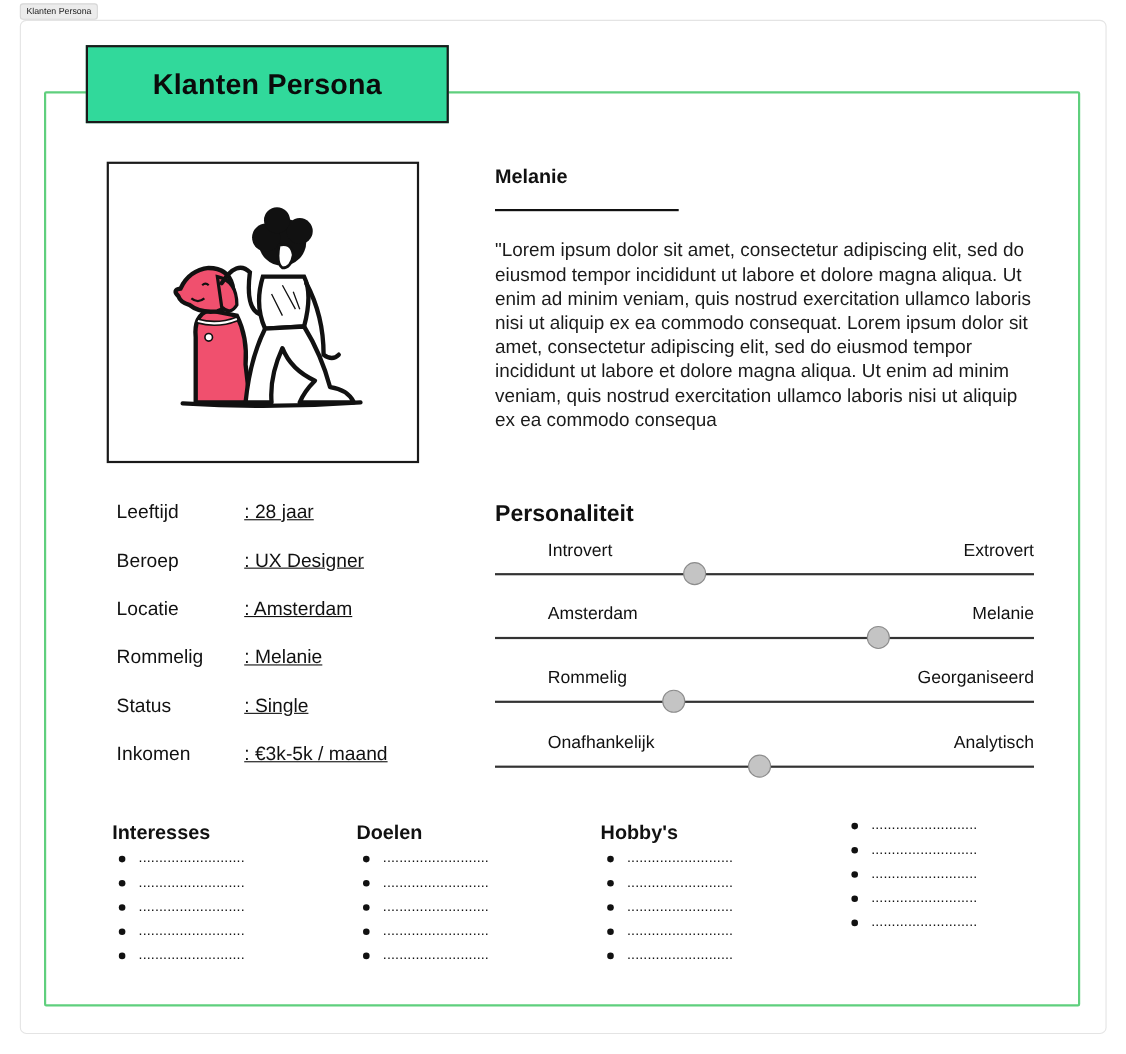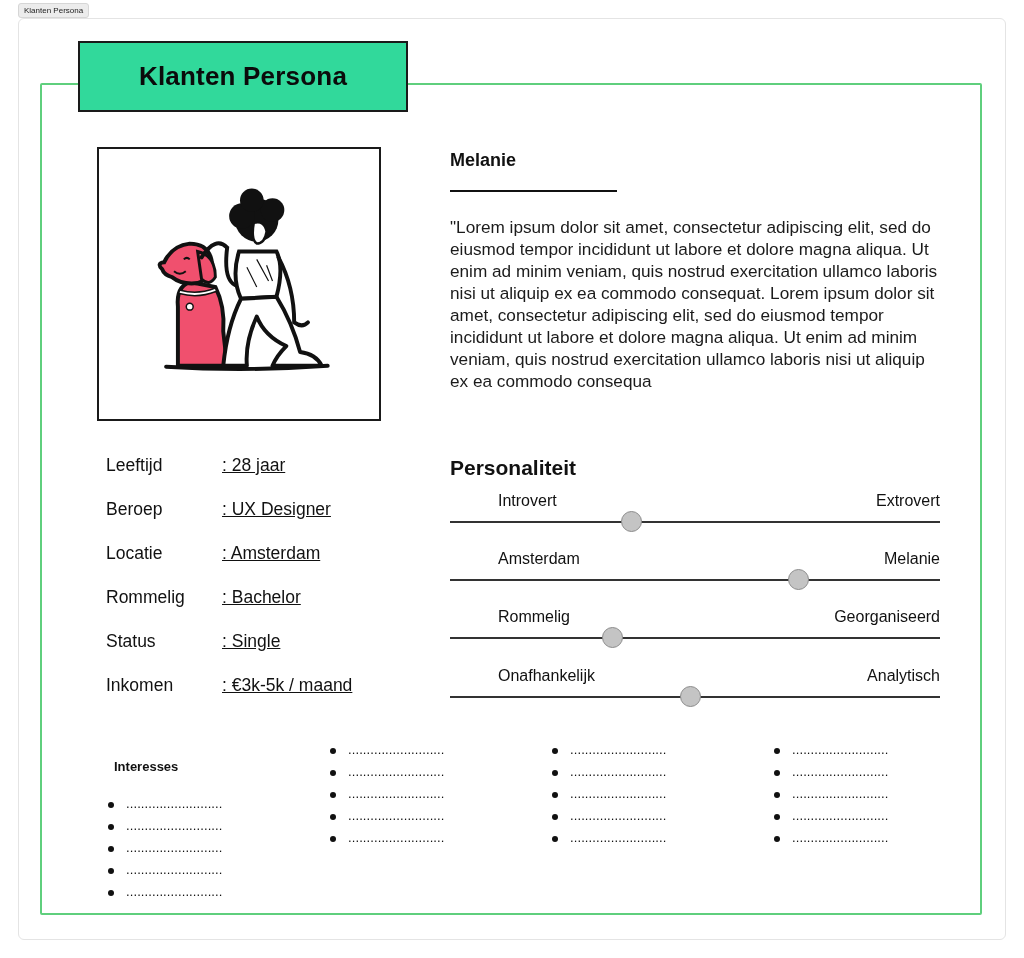--- a/index.html
+++ b/index.html
@@ -28,21 +28,21 @@
   .info-label { position:absolute; left:0; top:0; }
   .info-value { position:absolute; left:116px; top:0;text-decoration:underline; }
   .pers-title { position:absolute; left:450px; top:456px; font-size:21px; font-weight:bold; }
   .slider { position:absolute; left:450px; width:490px; height:44px; }
   .slider .lbl-l { position:absolute; left:0; top:0; font-size:16px;margin-left:48px; }
   .slider .lbl-r { position:absolute; right:0; top:0; font-size:16px; }
   .slider .track { position:absolute; left:0; right:0; top:29px; height:2px; background:#333; }
   .slider .knob { position:absolute; top:19px; width:19px; height:19px; margin-left:-10px;
     border-radius:50%; background:#c4c4c4; border:1.5px solid #8c8c8c; }
   .col { position:absolute; top:743px; width:200px; }
-  .col h3 { margin:16px; font-size:13px; font-weight:bold; height:22px; }
+  .col h3 { margin:4px; font-size:18px; font-weight:bold; height:22px; }
   .col ul { list-style:none; margin:0; padding:0; }
   .col li { position:relative; height:22px; font-size:13px; }
   .col li .dot { position:absolute; left:10px; top:5px; width:6px; height:6px; border-radius:50%; background:#111; }
   .col li .dots { position:absolute; left:28px; top:-1px; font-size:13px; letter-spacing:0.1px; }
 </style>
 </head>
 <body>
 
 <div class="frame-tag">Klanten Persona</div>
 <div class="card"></div>
@@ -97,21 +97,21 @@
   <div class="info-row" style="top:44px">
     <span class="info-label">Beroep</span>
     <span class="info-value">: UX Designer</span>
   </div>
   <div class="info-row" style="top:88px">
     <span class="info-label">Locatie</span>
     <span class="info-value">: Amsterdam</span>
   </div>
   <div class="info-row" style="top:132px">
     <span class="info-label">Rommelig</span>
-    <span class="info-value">: Bachelor</span>
+    <span class="info-value">: Melanie</span>
   </div>
   <div class="info-row" style="top:176px">
     <span class="info-label">Status</span>
     <span class="info-value">: Single</span>
   </div>
   <div class="info-row" style="top:220px">
     <span class="info-label">Inkomen</span>
     <span class="info-value">: €3k-5k / maand</span>
   </div>
 </div>
@@ -162,20 +162,21 @@
         <span class="dot"></span>
         <span class="dots">..........................</span>
       </li>
     <li>
         <span class="dot"></span>
         <span class="dots">..........................</span>
       </li>
   </ul>
 </div>
 <div class="col" style="left:320px">
+  <h3>Doelen</h3>
   <ul>
     <li>
         <span class="dot"></span>
         <span class="dots">..........................</span>
       </li>
     <li>
         <span class="dot"></span>
         <span class="dots">..........................</span>
       </li>
     <li>
@@ -186,20 +187,21 @@
         <span class="dot"></span>
         <span class="dots">..........................</span>
       </li>
     <li>
         <span class="dot"></span>
         <span class="dots">..........................</span>
       </li>
   </ul>
 </div>
 <div class="col" style="left:542px">
+  <h3>Hobby's</h3>
   <ul>
     <li>
         <span class="dot"></span>
         <span class="dots">..........................</span>
       </li>
     <li>
         <span class="dot"></span>
         <span class="dots">..........................</span>
       </li>
     <li>

